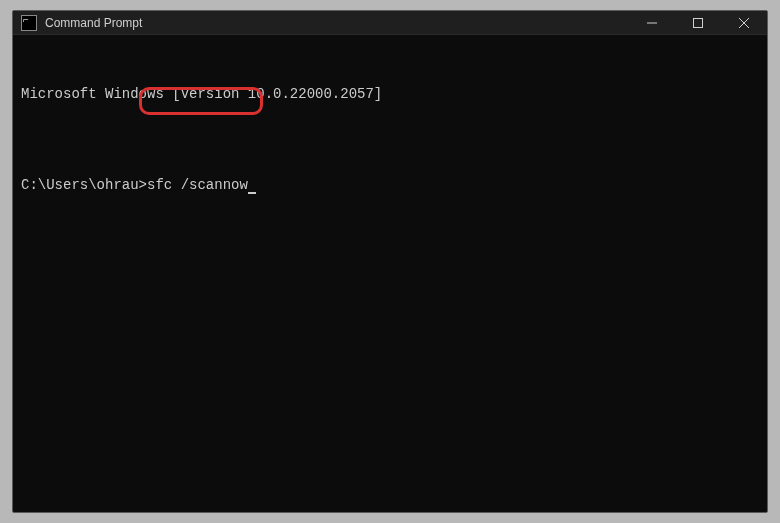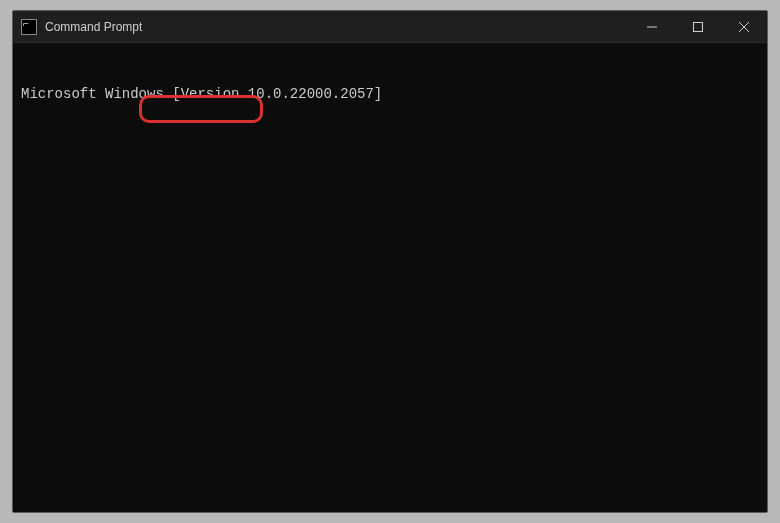--- a/index.html
+++ b/index.html
@@ -21,21 +21,21 @@
       width: 756px;
       height: 503px;
       background: #0c0c0c;
       border: 1px solid #5a5a5a;
       display: flex;
       flex-direction: column;
       border-radius: 2px;
       overflow: hidden;
     }
     .titlebar {
-      height: 32px;
+      height: 24px;
       background: #1f1f1f;
       display: flex;
       align-items: center;
       justify-content: space-between;
       border-bottom: 1px solid #2a2a2a;
     }
     .titlebar-left {
       display: flex;
       align-items: center;
       gap: 8px;
@@ -77,21 +77,21 @@
     }
     .win-btn svg {
       width: 10px;
       height: 10px;
       stroke: #cfcfcf;
       stroke-width: 1;
       fill: none;
     }
     .terminal {
       flex: 1;
-      padding: 6px 8px;
+      padding: 14px 8px;
       font-family: "Consolas", "Courier New", monospace;
       font-size: 14px;
       color: #cccccc;
       line-height: 1.3;
       position: relative;
       white-space: pre;
     }
     .terminal-line {
       display: block;
     }
@@ -141,15 +141,16 @@
         <svg viewBox="0 0 10 10">
             <line x1="0" y1="0" x2="10" y2="10"></line>
             <line x1="10" y1="0" x2="0" y2="10"></line>
           </svg>
       </button>
     </div>
   </div>
   <div class="terminal">
     <span class="terminal-line">Microsoft Windows [Version 10.0.22000.2057]</span>
     <span class="terminal-line"></span>
+    <span class="terminal-line prompt-line"><span>C:\Users\ohrau&gt;</span><span>sfc /scannow</span><span class="cursor"></span></span>
     <div class="highlight-box"></div>
   </div>
 </div>
 
 </body></html>

